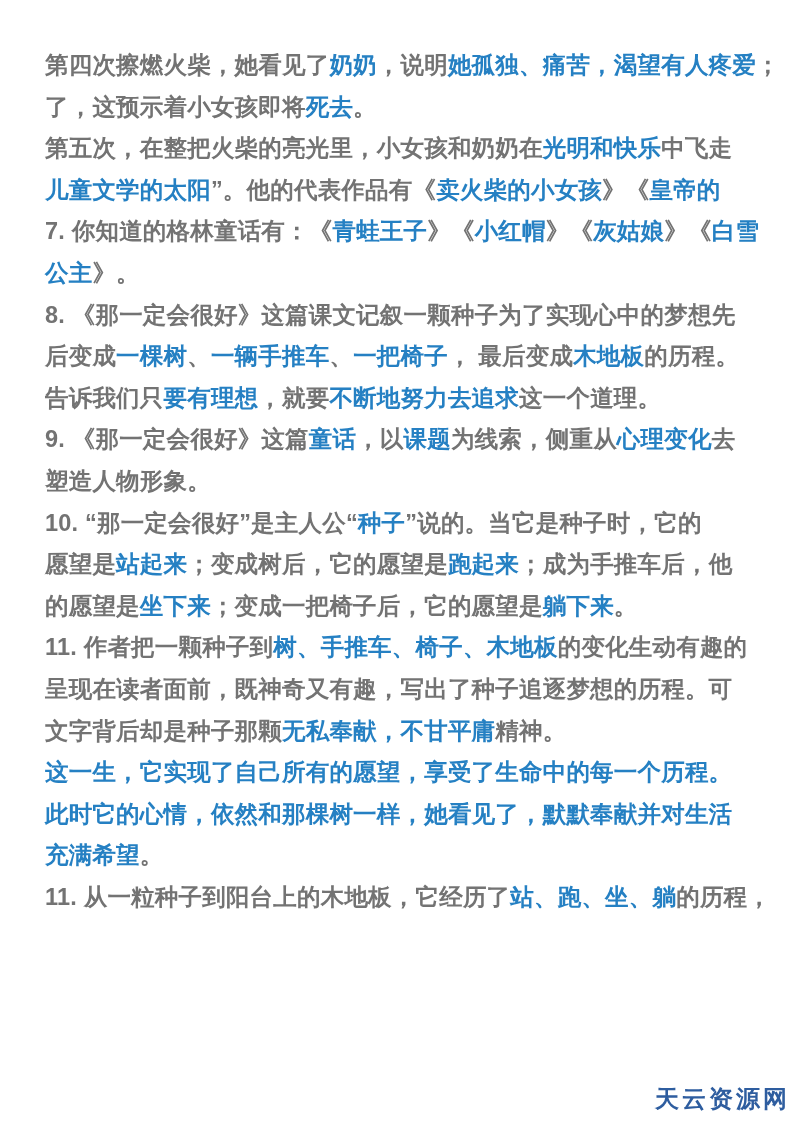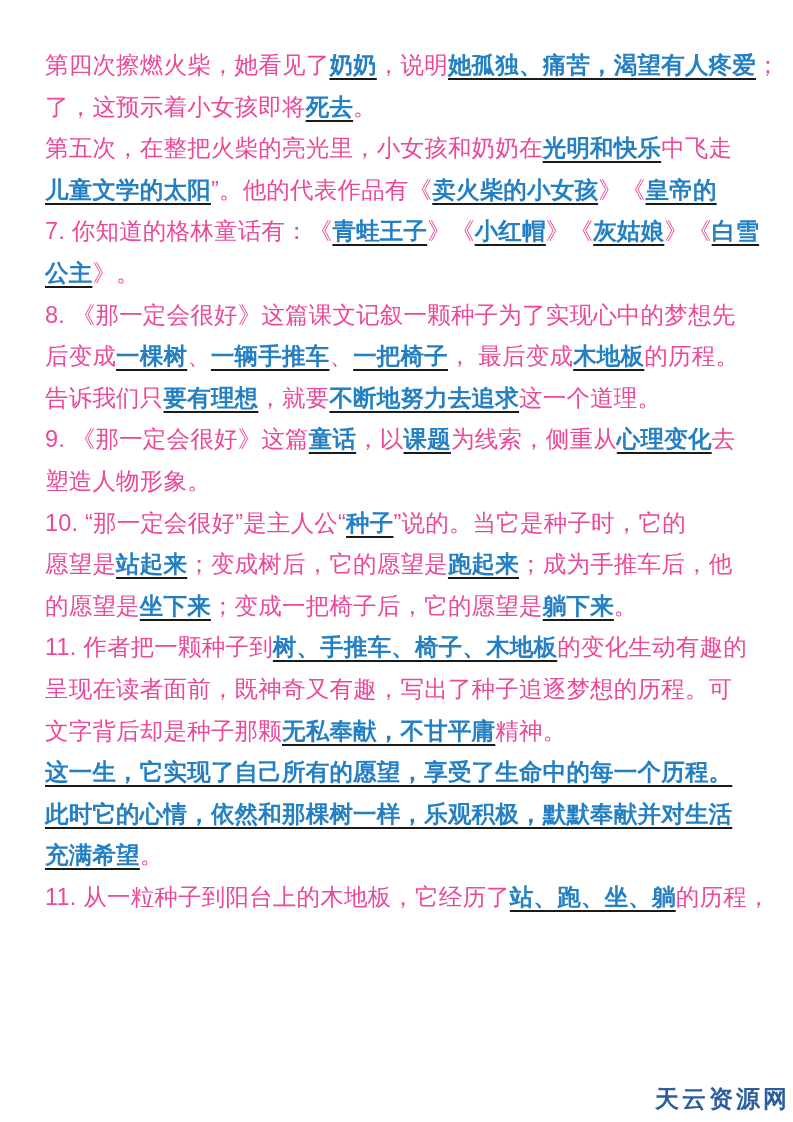--- a/index.html
+++ b/index.html
@@ -22,28 +22,27 @@
     font-size: 23.5px;
     line-height: 41.6px;
     color: #1c1c1c;
     white-space: nowrap;
     letter-spacing: 0.2px;
   }
   .line {
     height: 41.6px;
   }
   .seg-normal {
-    color: #ec4899;
-    font-weight: 400;
+    color: #737373;
+    font-weight: 700;
     text-align: center;
   }
   .seg-blank {
     color: #2580c3;
     font-weight: 700;
-    text-decoration: underline;
     text-decoration-color: #1a1a1a;
     text-decoration-thickness: 2px;
     text-underline-offset: 5px;
     text-decoration-skip-ink: none;
   }
   .watermark {
     position: absolute;
     top: 1083px;
     right: 3px;
     font-size: 24px;
@@ -68,18 +67,18 @@
     <div class="line"><span class="seg-normal">告诉我们只</span><span class="seg-blank">要有理想</span><span class="seg-normal">，就要</span><span class="seg-blank">不断地努力去追求</span><span class="seg-normal">这一个道理。</span></div>
     <div class="line"><span class="seg-normal">9. 《那一定会很好》这篇</span><span class="seg-blank">童话</span><span class="seg-normal">，以</span><span class="seg-blank">课题</span><span class="seg-normal">为线索，侧重从</span><span class="seg-blank">心理变化</span><span class="seg-normal">去</span></div>
     <div class="line"><span class="seg-normal">塑造人物形象。</span></div>
     <div class="line"><span class="seg-normal">10. “那一定会很好”是主人公“</span><span class="seg-blank">种子</span><span class="seg-normal">”说的。当它是种子时，它的</span></div>
     <div class="line"><span class="seg-normal">愿望是</span><span class="seg-blank">站起来</span><span class="seg-normal">；变成树后，它的愿望是</span><span class="seg-blank">跑起来</span><span class="seg-normal">；成为手推车后，他</span></div>
     <div class="line"><span class="seg-normal">的愿望是</span><span class="seg-blank">坐下来</span><span class="seg-normal">；变成一把椅子后，它的愿望是</span><span class="seg-blank">躺下来</span><span class="seg-normal">。</span></div>
     <div class="line"><span class="seg-normal">11. 作者把一颗种子到</span><span class="seg-blank">树、手推车、椅子、木地板</span><span class="seg-normal">的变化生动有趣的</span></div>
     <div class="line"><span class="seg-normal">呈现在读者面前，既神奇又有趣，写出了种子追逐梦想的历程。可</span></div>
     <div class="line"><span class="seg-normal">文字背后却是种子那颗</span><span class="seg-blank">无私奉献，不甘平庸</span><span class="seg-normal">精神。</span></div>
     <div class="line"><span class="seg-blank">这一生，它实现了自己所有的愿望，享受了生命中的每一个历程。</span></div>
-    <div class="line"><span class="seg-blank">此时它的心情，依然和那棵树一样，乐观积极，默默奉献并对生活</span></div>
+    <div class="line"><span class="seg-blank">此时它的心情，依然和那棵树一样，她看见了，默默奉献并对生活</span></div>
     <div class="line"><span class="seg-blank">充满希望</span><span class="seg-normal">。</span></div>
     <div class="line"><span class="seg-normal">11. 从一粒种子到阳台上的木地板，它经历了</span><span class="seg-blank">站、跑、坐、躺</span><span class="seg-normal">的历程，</span></div>
   </main>
 
 <div class="watermark">天云资源网</div>
 
 </body></html>

